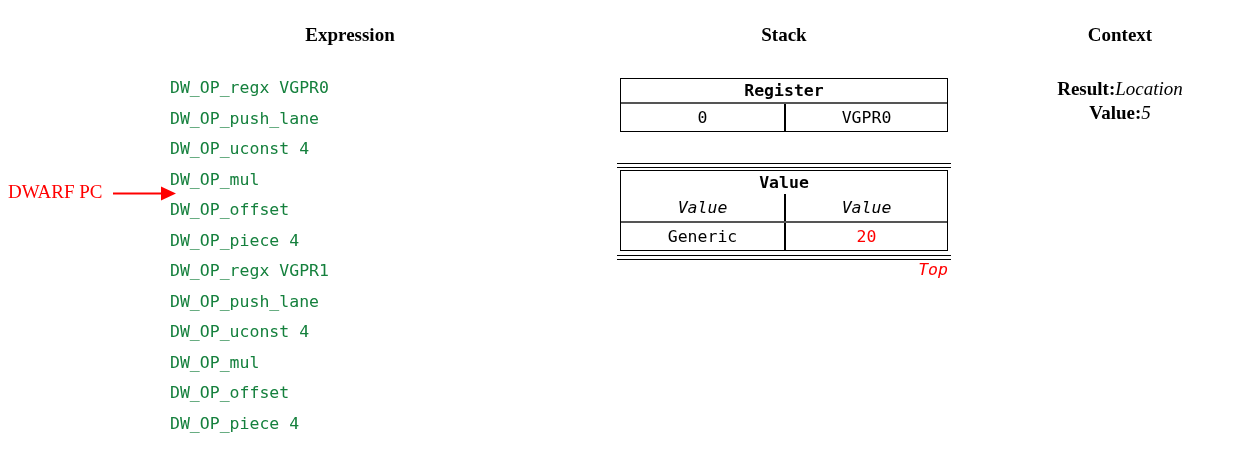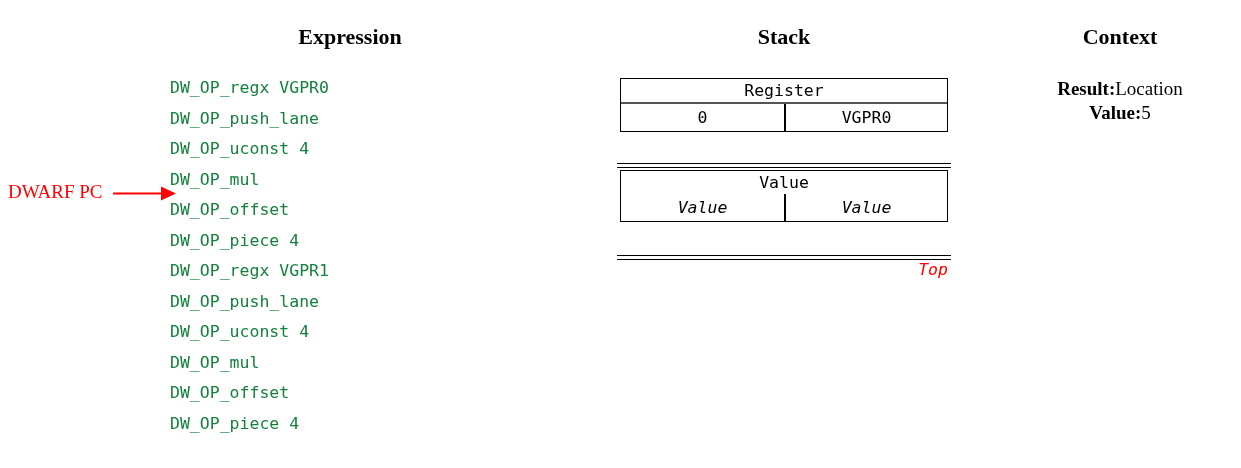--- a/index.html
+++ b/index.html
@@ -13,21 +13,21 @@
     position: relative;
     overflow: hidden;
     font-family: "Liberation Serif", "DejaVu Serif", serif;
     color: #000000;
   }
 
   .col-header {
     position: absolute;
     font-family: "Liberation Serif", "DejaVu Serif", serif;
     font-weight: bold;
-    font-size: 22px;
+    font-size: 19px;
     white-space: nowrap;
     text-align: center;
   }
   #header-expression { left: 230px; top: 24px; width: 240px; }
   #header-stack      { left: 664px; top: 24px; width: 240px; }
   #header-context    { left: 1000px; top: 24px; width: 240px; }
 
   
   #expression-list {
     position: absolute;
@@ -74,21 +74,21 @@
     width: 328px;
     border: 1.5px solid #000000;
     box-sizing: border-box;
     background: #ffffff;
   }
   #table-register { top: 78px; }
   #table-value    { top: 170px; }
 
   .tbl-title {
     font-family: "DejaVu Sans Mono", "Liberation Mono", monospace;
-    font-weight: normal;
+    font-weight: bold;
     font-size: 16.5px;
     text-align: center;
     height: 23px;
     line-height: 23px;
     white-space: nowrap;
   }
   .tbl-row {
     display: flex;
     height: 27px;
   }
@@ -140,21 +140,21 @@
     width: 240px;
     text-align: center;
   }
   .ctx-line {
     font-family: "Liberation Serif", "DejaVu Serif", serif;
     font-size: 19px;
     line-height: 24px;
     white-space: nowrap;
   }
   .ctx-key { font-weight: bold; margin-top: 12px; }
-  .ctx-val { }
+  .ctx-val { font-style: italic; }
 </style>
 </head>
 <body>
 
 <div class="col-header" id="header-expression">Expression</div>
 <div class="col-header" id="header-stack">Stack</div>
 <div class="col-header" id="header-context">Context</div>
 
 <div id="expression-list">
   <div class="expr-line">DW_OP_regx VGPR0</div>
@@ -188,20 +188,24 @@
 </div>
 
 <div class="thick-rule" id="rule-mid"></div>
 
 <div class="stack-table" id="table-value">
   <div class="tbl-title">Value</div>
   <div class="tbl-row">
     <div class="tbl-cell subhead">Value</div>
     <div class="tbl-cell subhead right-col">Value</div>
   </div>
+  <div class="tbl-row data-row">
+    <div class="tbl-cell">Generic</div>
+    <div class="tbl-cell right-col val-red">20</div>
+  </div>
 </div>
 
 <div class="thick-rule" id="rule-bottom"></div>
 
 <div id="stack-top-label">Top</div>
 
 <div id="context-body">
   <div class="ctx-line">
     <span class="ctx-key">Result:</span><span class="ctx-val">Location</span>
   </div>

